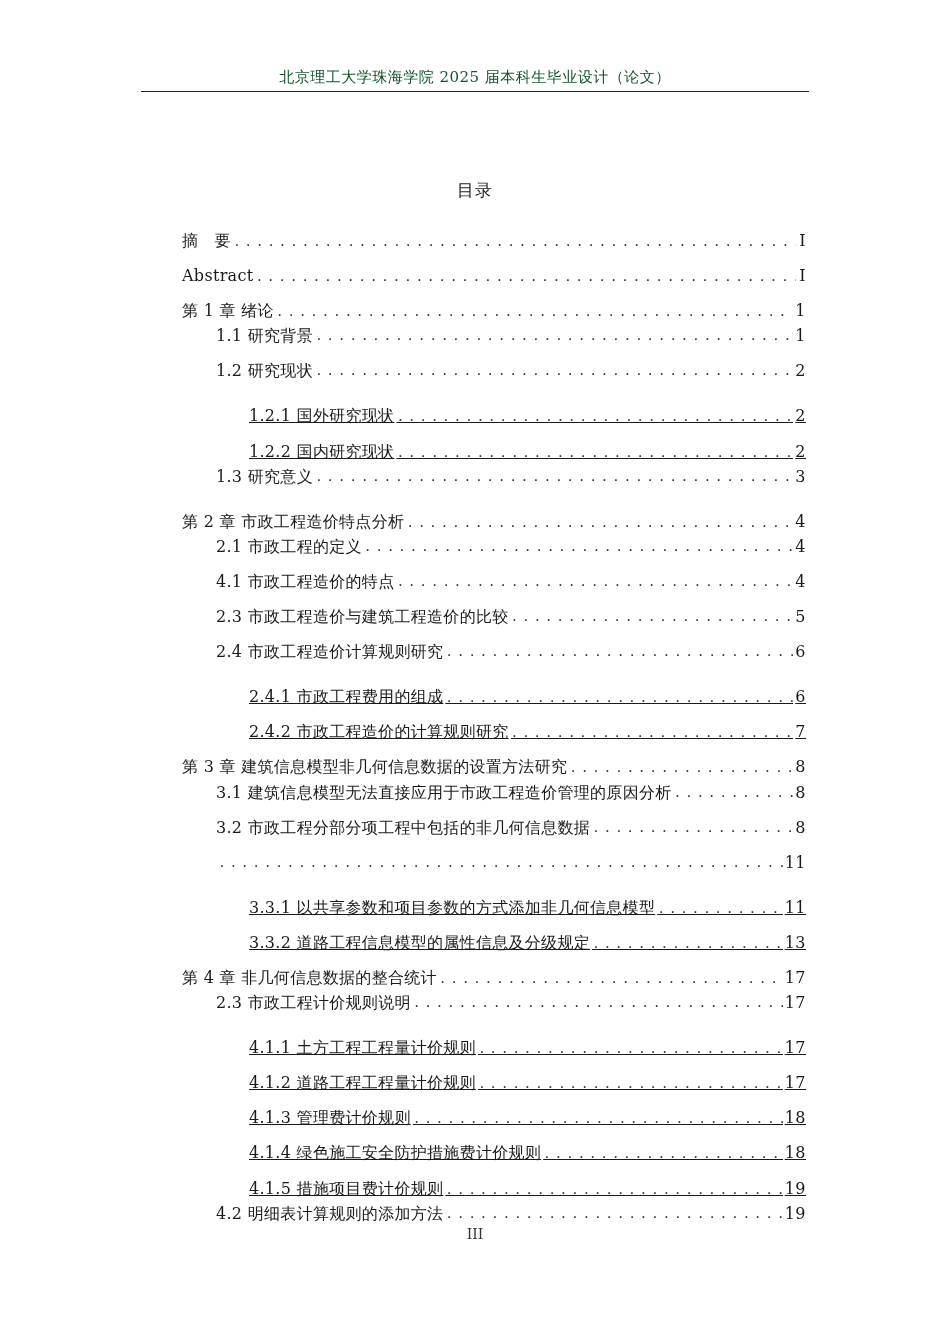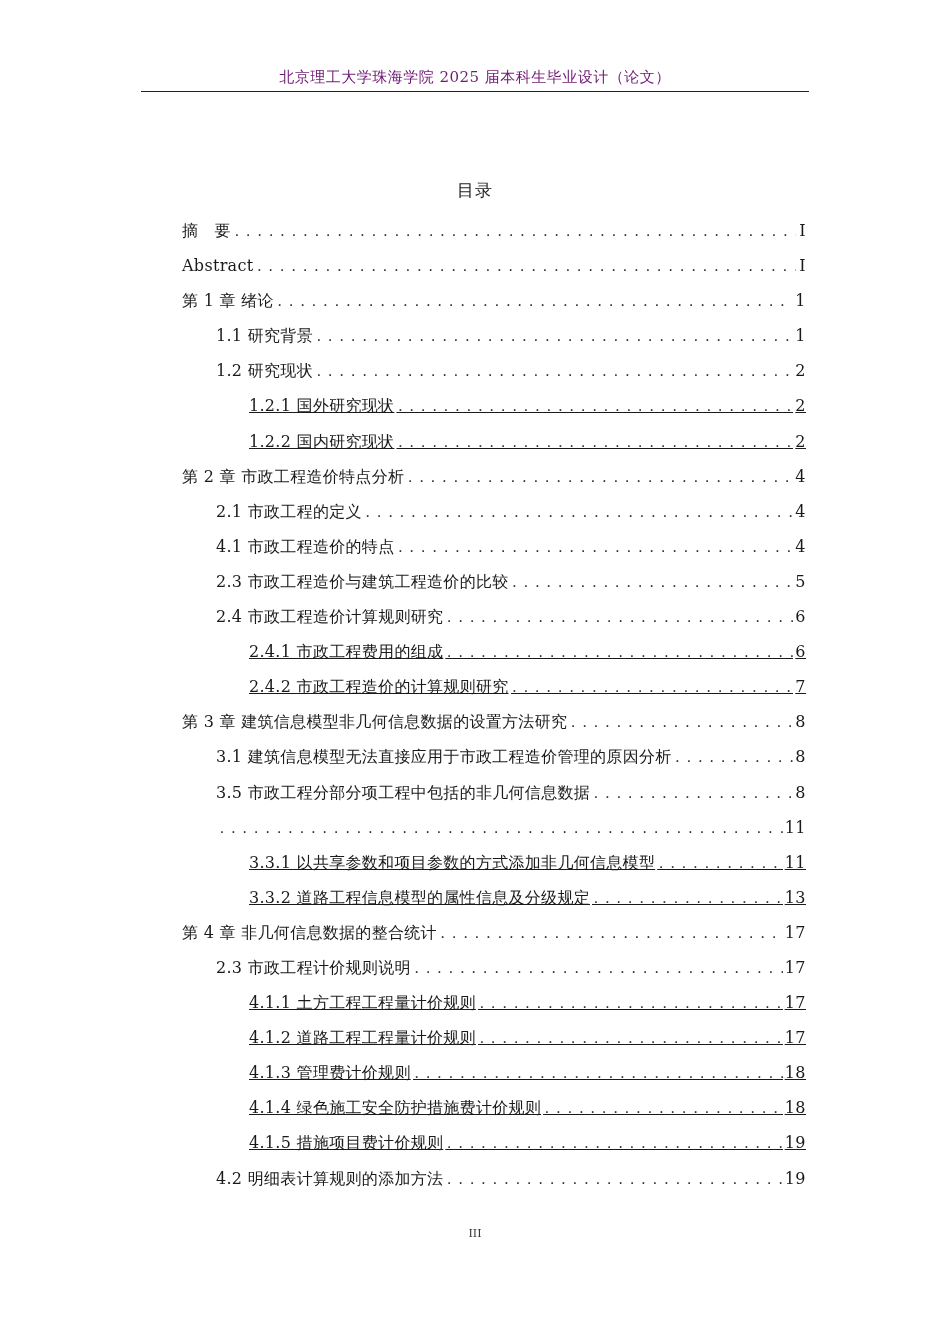--- a/index.html
+++ b/index.html
@@ -16,21 +16,21 @@
       color: #1a1a1a;
     }
     .page-header {
       position: absolute;
       left: 141px;
       top: 66px;
       width: 668px;
       text-align: center;
       font-size: 15px;
       line-height: 22px;
-      color: #701a75;
+      color: #14532d;
       letter-spacing: 0.5px;
     }
     .header-rule {
       position: absolute;
       left: 141px;
       top: 91px;
       width: 668px;
       height: 0;
       border-top: 1.3px solid #222;
     }
@@ -53,25 +53,26 @@
     .toc-entry {
       display: flex;
       align-items: baseline;
       height: 35.1px;
       font-size: 16px;
       line-height: 35px;
       white-space: nowrap;
       cursor: pointer;
     }
     .toc-entry.level-1 { padding-left: 0; }
-    .toc-entry.level-2 { padding-left: 34px; }
+    .toc-entry.level-2 { padding-left: 34px; align-items: flex-end; }
     .toc-entry.level-3 { padding-left: 67px; text-decoration: underline; }
     .toc-label {
       flex: 0 0 auto;
       letter-spacing: 0.3px;
+      margin-top: 10px;
     }
     .toc-leader {
       flex: 1 1 auto;
       overflow: hidden;
       margin: 0 2px;
       color: #333;
       letter-spacing: 3.6px;
       font-family: "DejaVu Sans Mono", "Liberation Mono", monospace;
       font-size: 13px;
     }
@@ -83,21 +84,21 @@
       text-align: right;
       min-width: 8px;
       letter-spacing: 0.5px;
     }
     .page-footer {
       position: absolute;
       left: 0;
       width: 950px;
       top: 1226px;
       text-align: center;
-      font-size: 11px;
+      font-size: 14px;
       line-height: 16px;
       color: #333;
     }
   </style>
 </head>
 <body>
 
 <div class="page-header">北京理工大学珠海学院 2025 届本科生毕业设计（论文）</div>
 <div class="header-rule"></div>
 
@@ -132,20 +133,25 @@
     <div class="toc-entry level-3">
       <span class="toc-label">1.2.1  国外研究现状</span>
       <span class="toc-leader"></span>
       <span class="toc-page">2</span>
     </div>
     <div class="toc-entry level-3">
       <span class="toc-label">1.2.2 国内研究现状</span>
       <span class="toc-leader"></span>
       <span class="toc-page">2</span>
     </div>
+    <div class="toc-entry level-2">
+      <span class="toc-label">1.3  研究意义</span>
+      <span class="toc-leader"></span>
+      <span class="toc-page">3</span>
+    </div>
     <div class="toc-entry level-1">
       <span class="toc-label">第 2 章  市政工程造价特点分析</span>
       <span class="toc-leader"></span>
       <span class="toc-page">4</span>
     </div>
     <div class="toc-entry level-2">
       <span class="toc-label">2.1 市政工程的定义</span>
       <span class="toc-leader"></span>
       <span class="toc-page">4</span>
     </div>
@@ -178,21 +184,21 @@
       <span class="toc-label">第 3 章  建筑信息模型非几何信息数据的设置方法研究</span>
       <span class="toc-leader"></span>
       <span class="toc-page">8</span>
     </div>
     <div class="toc-entry level-2">
       <span class="toc-label">3.1 建筑信息模型无法直接应用于市政工程造价管理的原因分析</span>
       <span class="toc-leader"></span>
       <span class="toc-page">8</span>
     </div>
     <div class="toc-entry level-2">
-      <span class="toc-label">3.5 市政工程分部分项工程中包括的非几何信息数据</span>
+      <span class="toc-label">3.2 市政工程分部分项工程中包括的非几何信息数据</span>
       <span class="toc-leader"></span>
       <span class="toc-page">8</span>
     </div>
     <div class="toc-entry level-2">
       <span class="toc-leader"></span>
       <span class="toc-page">11</span>
     </div>
     <div class="toc-entry level-3">
       <span class="toc-label">3.3.1 以共享参数和项目参数的方式添加非几何信息模型</span>
       <span class="toc-leader"></span>

